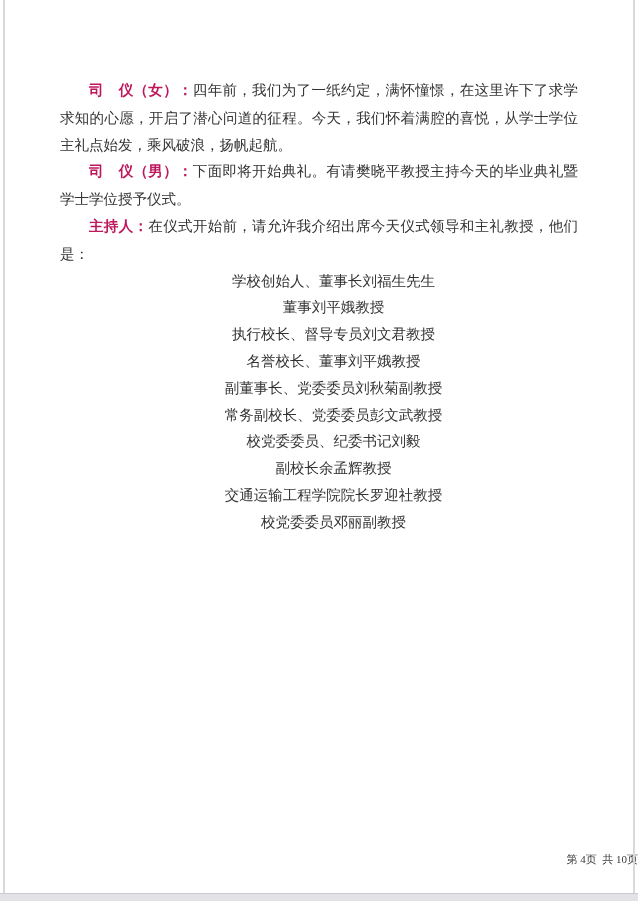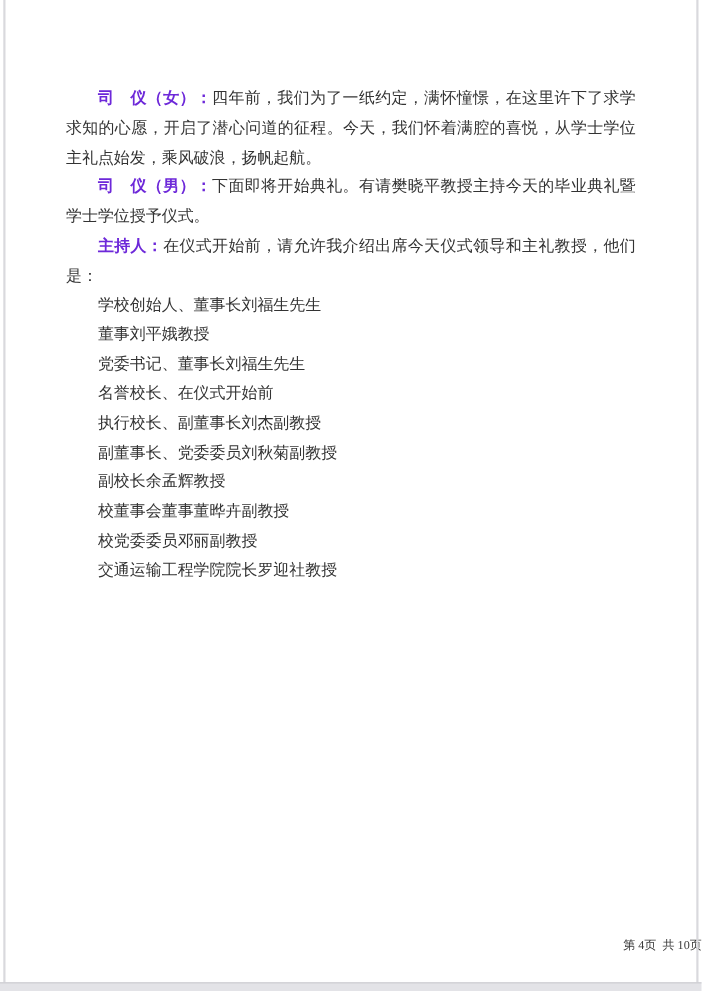--- a/index.html
+++ b/index.html
@@ -24,30 +24,30 @@
     padding: 77px 60px 0 60px;
     font-size: 14.5px;
     line-height: 26.8px;
     text-align: justify;
   }
   .para {
     margin: 0;
     text-indent: 2em;
   }
   .speaker-label {
-    font-family: Liberation Sans, sans-serif;
+    font-family: Liberation Mono, monospace;
     font-weight: bold;
-    color: #6d28d9;
+    color: #be185d;
   }
   .attendee-list {
     margin: 0;
   }
   .attendee {
     padding-left: 2em;
-    text-align: left;
+    text-align: center;
   }
   .footer {
     position: absolute;
     top: 852px;
     left: 0;
     right: 0;
     text-align: right;
     font-size: 11px;
     color: #3a3a3a;
     white-space: pre;
@@ -90,28 +90,28 @@
 
 
     <p class="para"><span class="speaker-label">司　仪（男）：</span><span>下面即将开始典礼。有请樊晓平教授主持今天的毕业典礼暨学士学位授予仪式。</span></p>
 
 
     <p class="para"><span class="speaker-label">主持人：</span><span>在仪式开始前，请允许我介绍出席今天仪式领导和主礼教授，他们是：</span></p>
 
     <div class="attendee-list">
       <div class="attendee">学校创始人、董事长刘福生先生</div>
       <div class="attendee">董事刘平娥教授</div>
-      <div class="attendee">党委书记、董事长刘福生先生</div>
-      <div class="attendee">名誉校长、在仪式开始前</div>
-      <div class="attendee">执行校长、副董事长刘杰副教授</div>
+      <div class="attendee">执行校长、督导专员刘文君教授</div>
+      <div class="attendee">名誉校长、董事刘平娥教授</div>
       <div class="attendee">副董事长、党委委员刘秋菊副教授</div>
+      <div class="attendee">常务副校长、党委委员彭文武教授</div>
+      <div class="attendee">校党委委员、纪委书记刘毅</div>
       <div class="attendee">副校长余孟辉教授</div>
-      <div class="attendee">校董事会董事董晔卉副教授</div>
+      <div class="attendee">交通运输工程学院院长罗迎社教授</div>
       <div class="attendee">校党委委员邓丽副教授</div>
-      <div class="attendee">交通运输工程学院院长罗迎社教授</div>
     </div>
 
   </div>
 
   <div class="footer">第 4页  共 10页</div>
 
   <div class="edge-left"></div>
   <div class="edge-right"></div>
   <div class="edge-bottom"></div>
 

